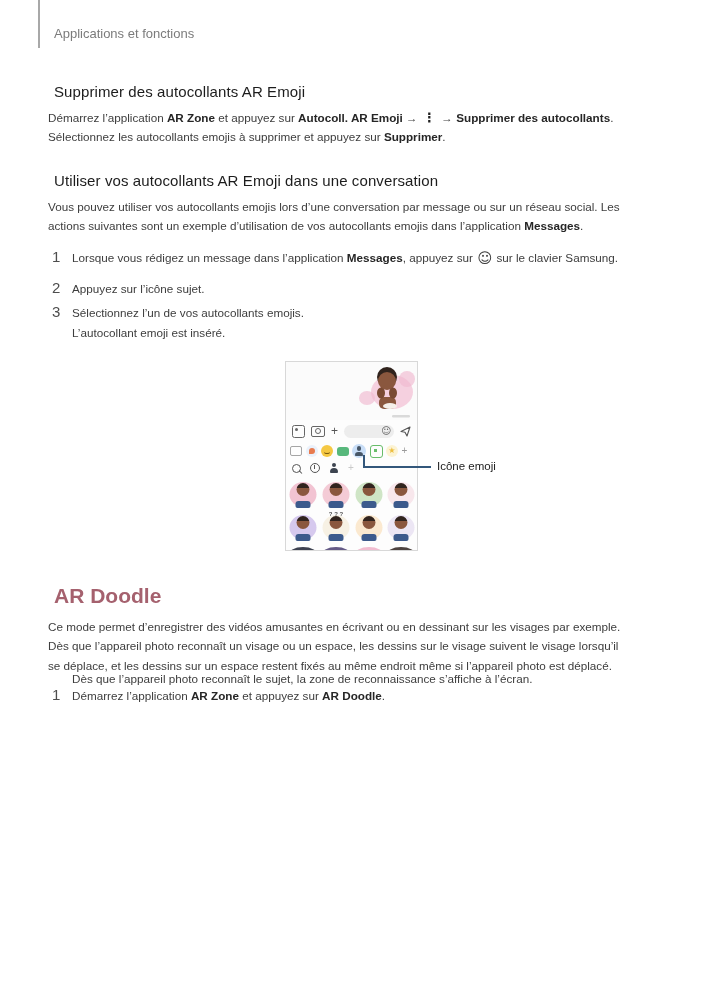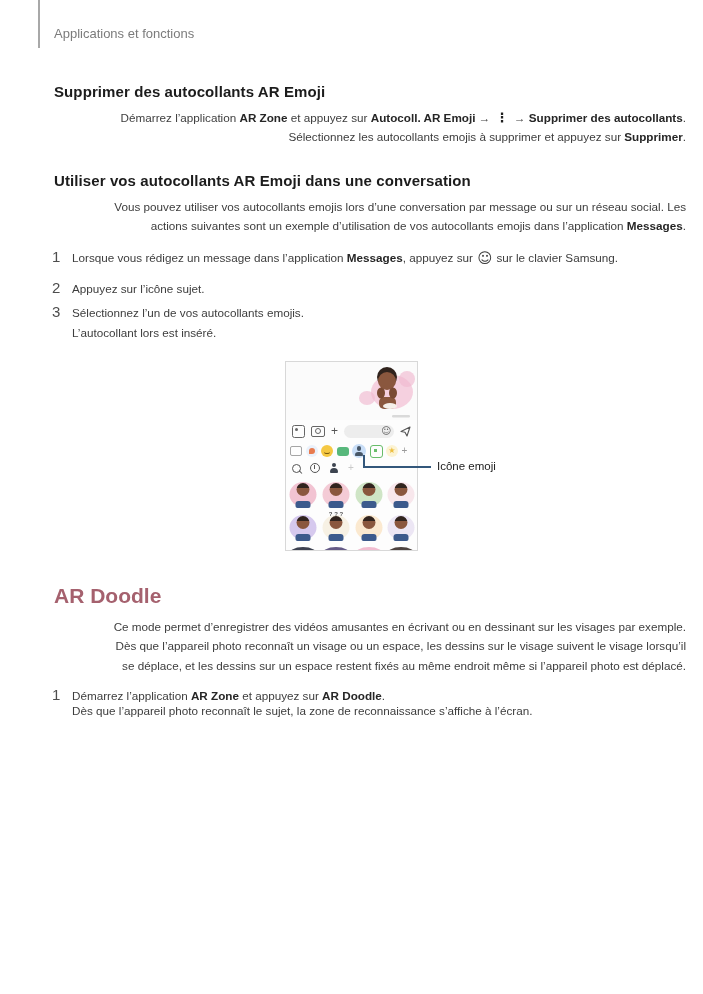--- a/index.html
+++ b/index.html
@@ -5,25 +5,25 @@
   html,body{margin:0;padding:0;background:#ffffff;}
   .page{position:relative;width:703px;height:822px;background:#ffffff;overflow:hidden;
         font-family:"Liberation Sans","DejaVu Sans",sans-serif;color:#3d3d3d;}
   .abs{position:absolute;}
 
   
   .runhead-bar{left:38px;top:0;width:2px;height:48px;background:#a8a8a8;}
   .runhead{left:54px;top:26px;font-size:13px;color:#7b7b7b;}
 
   
-  .h3{left:54px;font-size:15px;font-weight:bold;color:#1c1c1c;letter-spacing:.1px;}
+  .h3{left:54px;font-size:15px;font-weight:normal;color:#1c1c1c;letter-spacing:.1px;}
   .h1{left:54px;top:584px;font-size:21px;font-weight:bold;color:#a5616e;}
 
   
-  .para{left:38px;width:648px;font-size:11.7px;line-height:19.3px;color:#3d3d3d;text-align:right;}
+  .para{left:48px;width:648px;font-size:11.7px;line-height:19.3px;color:#3d3d3d;}
   .b{font-weight:bold;color:#262626;}
 
   
   .step{left:52px;display:flex;align-items:baseline;}
   .step-num{display:inline-block;width:20px;font-size:15px;color:#4d4d4d;}
   .step-text{font-size:11.7px;color:#3d3d3d;white-space:nowrap;}
   .substep{left:72px;font-size:11.7px;color:#3d3d3d;white-space:nowrap;}
 
   .inline-icon{display:inline-block;}
   .more-options-icon{font-family:"DejaVu Sans",sans-serif;font-weight:bold;font-size:13px;color:#1f1f1f;padding:0 2px;}
@@ -112,21 +112,21 @@
     <span class="step-text"><span>Lorsque vous rédigez un message dans l’application </span><span class="b">Messages</span><span>, appuyez sur </span><span class="inline-icon emoji-keyboard-icon">☺</span><span> sur le clavier Samsung.</span></span>
   </div>
   <div class="abs step" style="top:279px">
     <span class="step-num">2</span>
     <span class="step-text"><span>Appuyez sur l’icône sujet.</span></span>
   </div>
   <div class="abs step" style="top:303px">
     <span class="step-num">3</span>
     <span class="step-text"><span>Sélectionnez l’un de vos autocollants emojis.</span></span>
   </div>
-  <div class="abs substep" style="top:326px">L’autocollant lors est inséré.</div>
+  <div class="abs substep" style="top:326px">L’autocollant emoji est inséré.</div>
 
   <div class="abs figure">
     <div class="fig-inner">
       <div class="msg-area">
         <svg class="avatar-svg" width="62" height="56" viewBox="0 0 62 56">
           <ellipse cx="38" cy="28" rx="21" ry="17" fill="#f3c2d6" opacity="0.75"></ellipse>
           <ellipse cx="13" cy="34" rx="8" ry="7" fill="#f0b9cf" opacity="0.65"></ellipse>
           <ellipse cx="53" cy="15" rx="8" ry="8" fill="#f0b9cf" opacity="0.65"></ellipse>
           <circle cx="33" cy="13" r="10" fill="#30231d"></circle>
           <circle cx="33" cy="17" r="9" fill="#8a573e"></circle>
@@ -231,17 +231,17 @@
   <div class="abs callout-h"></div>
   <div class="abs callout-label">Icône emoji</div>
 
   <div class="abs h1">AR Doodle</div>
   <div class="abs para" style="top:617px"><span>Ce mode permet d’enregistrer des vidéos amusantes en écrivant ou en dessinant sur les visages par exemple.</span><br><span>Dès que l’appareil photo reconnaît un visage ou un espace, les dessins sur le visage suivent le visage lorsqu’il</span><br><span>se déplace, et les dessins sur un espace restent fixés au même endroit même si l’appareil photo est déplacé.</span></div>
 
   <div class="abs step" style="top:686px">
     <span class="step-num">1</span>
     <span class="step-text"><span>Démarrez l’application </span><span class="b">AR Zone</span><span> et appuyez sur </span><span class="b">AR Doodle</span><span>.</span></span>
   </div>
-  <div class="abs substep" style="top:704px">Dès que l’appareil photo reconnaît le sujet, la zone de reconnaissance s’affiche à l’écran.</div>
+  <div class="abs substep" style="top:672px">Dès que l’appareil photo reconnaît le sujet, la zone de reconnaissance s’affiche à l’écran.</div>
 
   <div class="abs pagenum">75</div>
 
 </div>
 
 </body></html>

